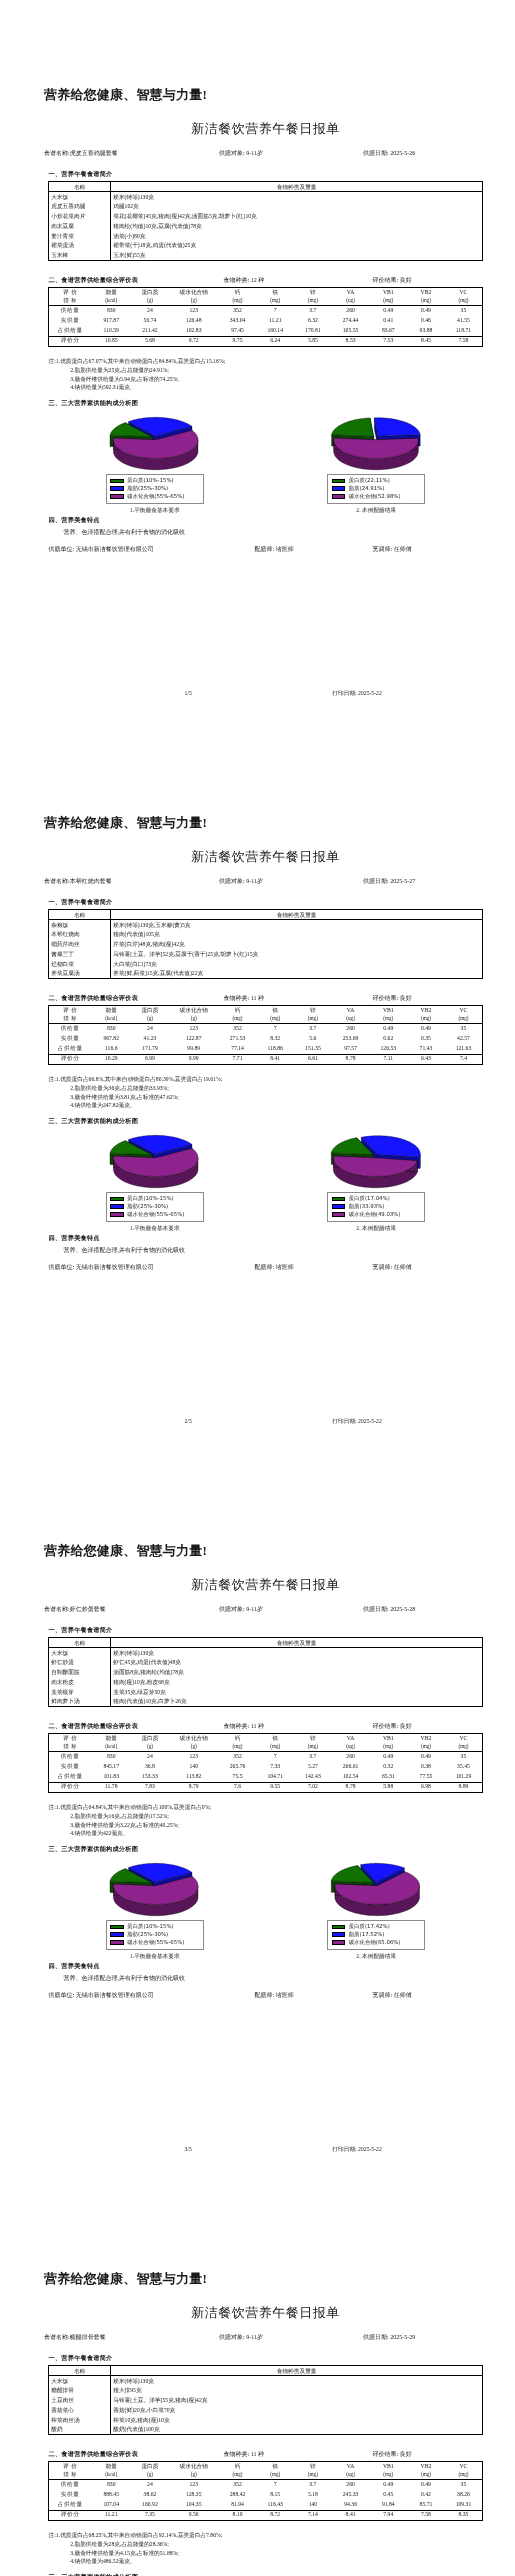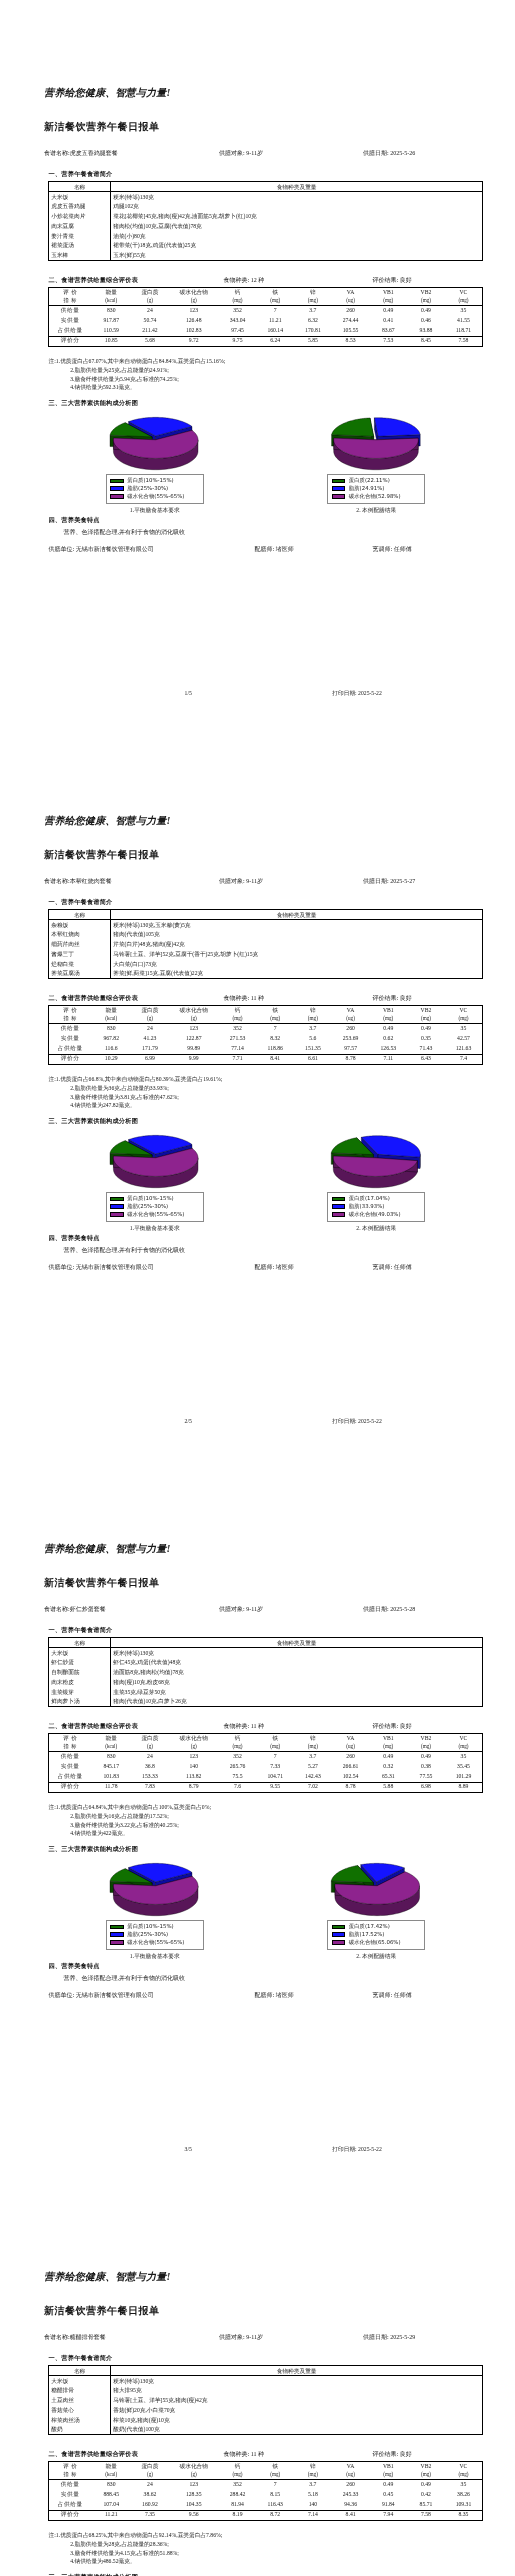--- a/index.html
+++ b/index.html
@@ -23,32 +23,32 @@
   .page-inner {
     position: absolute;
     left: 44px;
     top: 0;
     width: 443px;
     height: 100%;
   }
   .slogan {
     position: absolute;
     left: 0; top: 86px;
-    font-size: 10px;
+    font-size: 13px;
     font-weight: bold;
     letter-spacing: 0.2px;
     white-space: nowrap;
-    font-style: italic;
   }
   .doc-title {
     position: absolute;
     left: 0; top: 120px;
     width: 443px;
-    font-size: 10px;
-    font-weight: bold;
+    text-align: center;
+    font-size: 13px;
+    font-weight: normal;
     letter-spacing: 0.5px;
   }
   .meta-row {
     position: absolute;
     left: 0; top: 149px;
     width: 443px;
     font-size: 6px;
     display: flex;
   }
   .meta-a { width: 175px; }

